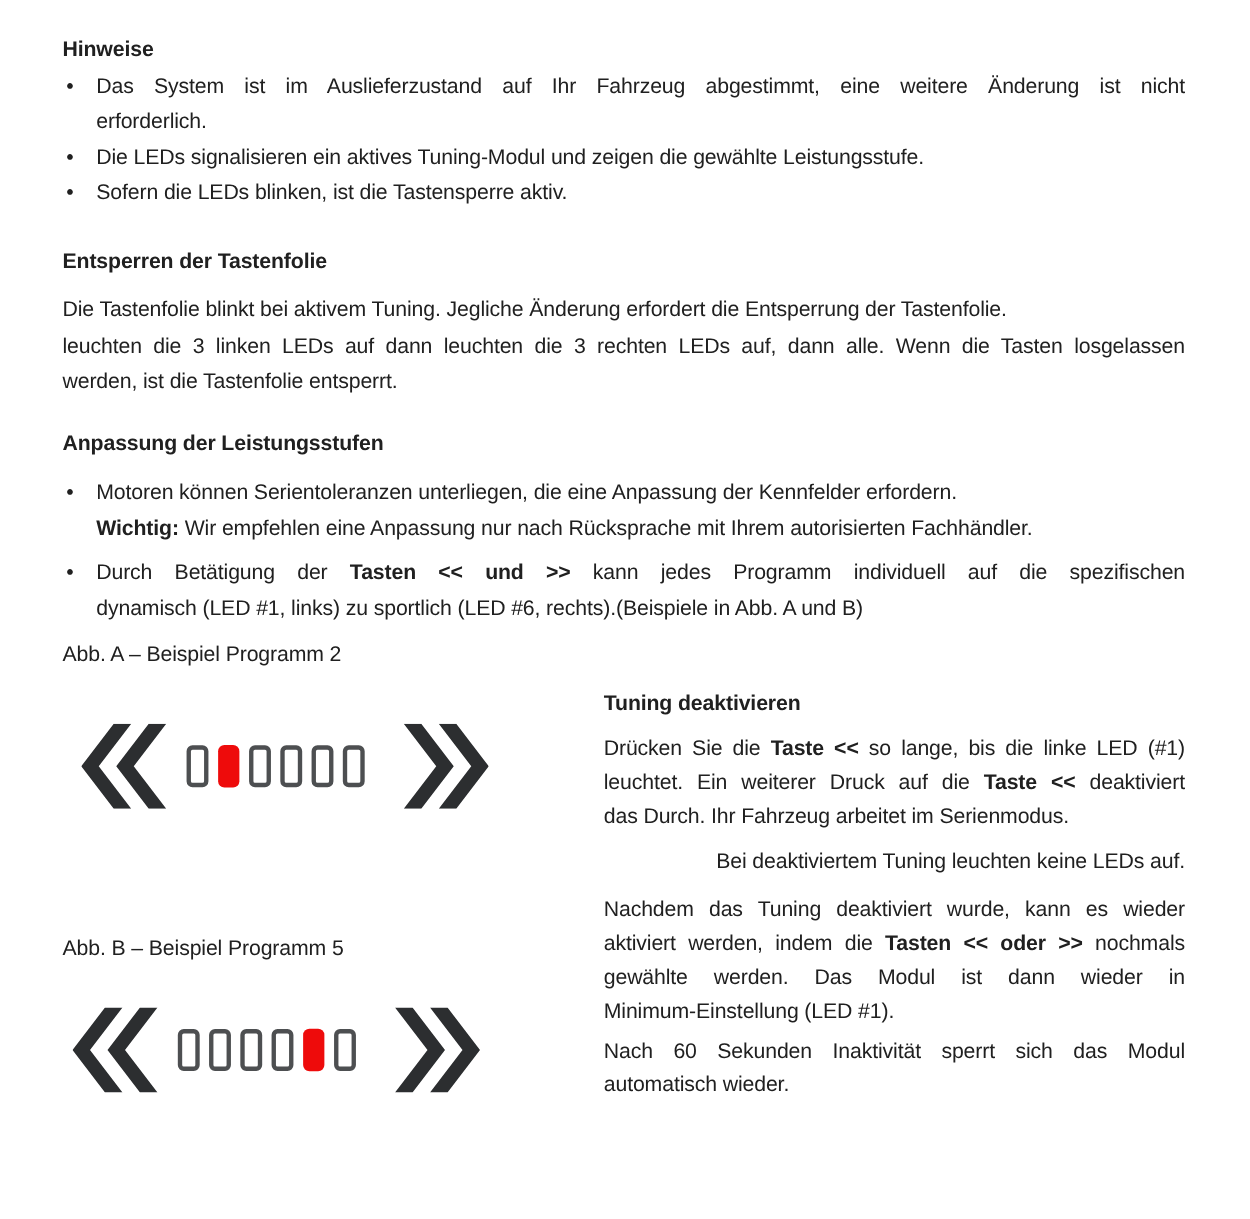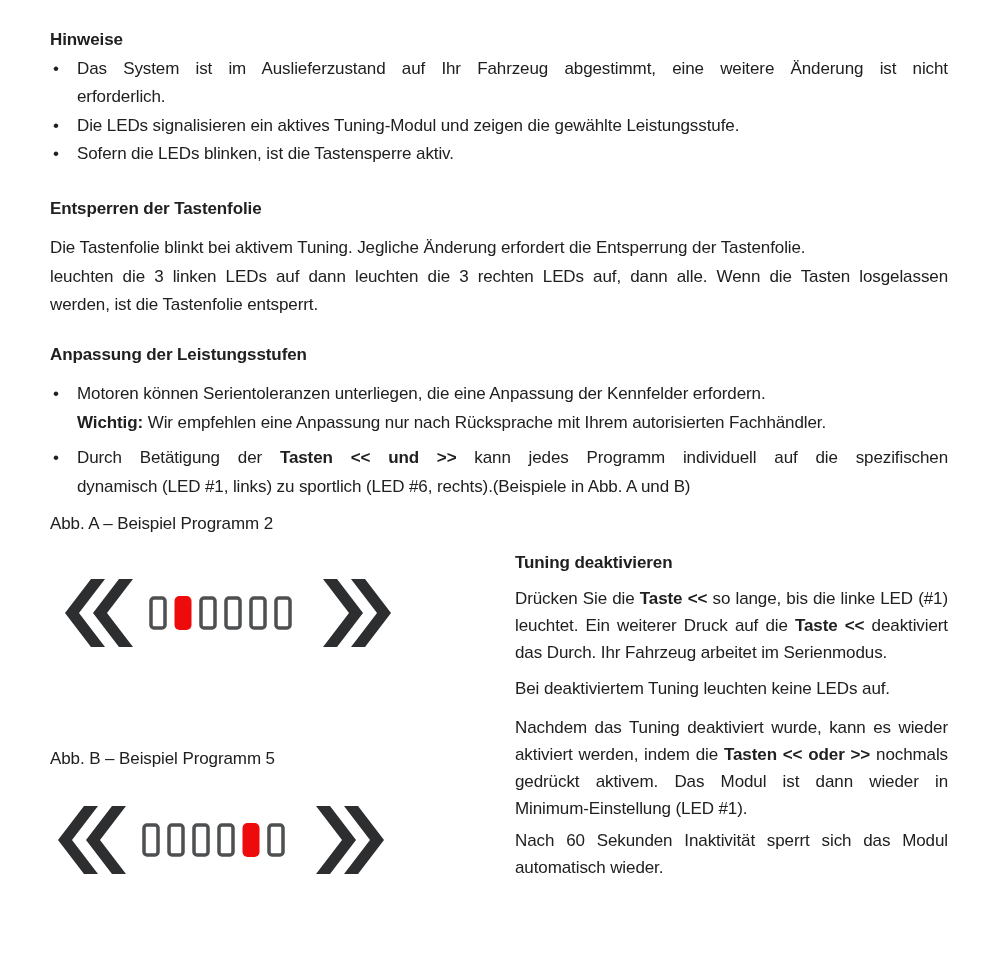--- a/index.html
+++ b/index.html
@@ -16,30 +16,30 @@
   .bullet-item{display:flex;}
   .dot{flex:0 0 24px;width:24px;padding-left:3px;line-height:28.5px;}
   .bullet-body{flex:1;min-width:0;}
   .h-entsperren{margin-top:26px;}
   .para-entsperren{margin-top:11px;}
   .h-anpassung{margin-top:21px;}
   .list-anpassung{margin-top:11px;}
   .item2{margin-top:7px;}
   .columns{margin-top:9px;display:grid;grid-template-columns:433px 465px;}
   .col-left{min-width:0;}
-  .col-right{min-width:0;margin-left:32px;}
+  .col-right{min-width:0;}
   .col-right .line, .col-right .h{line-height:27px;}
   .fig-label{line-height:28.5px;}
   .fig-svg{display:block;}
   .fig-a-svg{margin:40px 0 0 15px;}
   .label-b{margin-top:98px;}
   .fig-b-svg{margin:33px 0 0 8px;}
   .h-td{margin-top:39px;}
   .p-td1{margin-top:9px;}
-  .p-td2{margin-top:9px;}
+  .p-td2{margin-top:9px;text-align:right;}
   .h-ta{margin-top:9px;}
   .p-ta1{margin-top:12px;}
   .p-ta2{margin-top:5px;}
 </style>
 </head>
 <body>
 
 <div class="page">
 
   <div class="h">Hinweise</div>
@@ -145,21 +145,21 @@
         <div class="line j"><span>Drücken Sie die </span><span class="b">Taste &lt;&lt;</span><span> so lange, bis die linke LED (#1)</span></div>
         <div class="line j"><span>leuchtet. Ein weiterer Druck auf die </span><span class="b">Taste &lt;&lt;</span><span> deaktiviert</span></div>
         <div class="line"><span>das Durch. Ihr Fahrzeug arbeitet im Serienmodus.</span></div>
       </div>
       <div class="p-td2">
         <div class="line"><span>Bei deaktiviertem Tuning leuchten keine LEDs auf.</span></div>
       </div>
       <div class="p-ta1">
         <div class="line j"><span>Nachdem das Tuning deaktiviert wurde, kann es wieder</span></div>
         <div class="line j"><span>aktiviert werden, indem die </span><span class="b">Tasten &lt;&lt; oder &gt;&gt;</span><span> nochmals</span></div>
-        <div class="line j"><span>gedrückt aktivem. Das Modul ist dann wieder in</span></div>
+        <div class="line j"><span>gewählte werden. Das Modul ist dann wieder in</span></div>
         <div class="line"><span>Minimum-Einstellung (LED #1).</span></div>
       </div>
       <div class="p-ta2">
         <div class="line j"><span>Nach 60 Sekunden Inaktivität sperrt sich das Modul</span></div>
         <div class="line"><span>automatisch wieder.</span></div>
       </div>
     </div>
 
   </div>
 </div>

